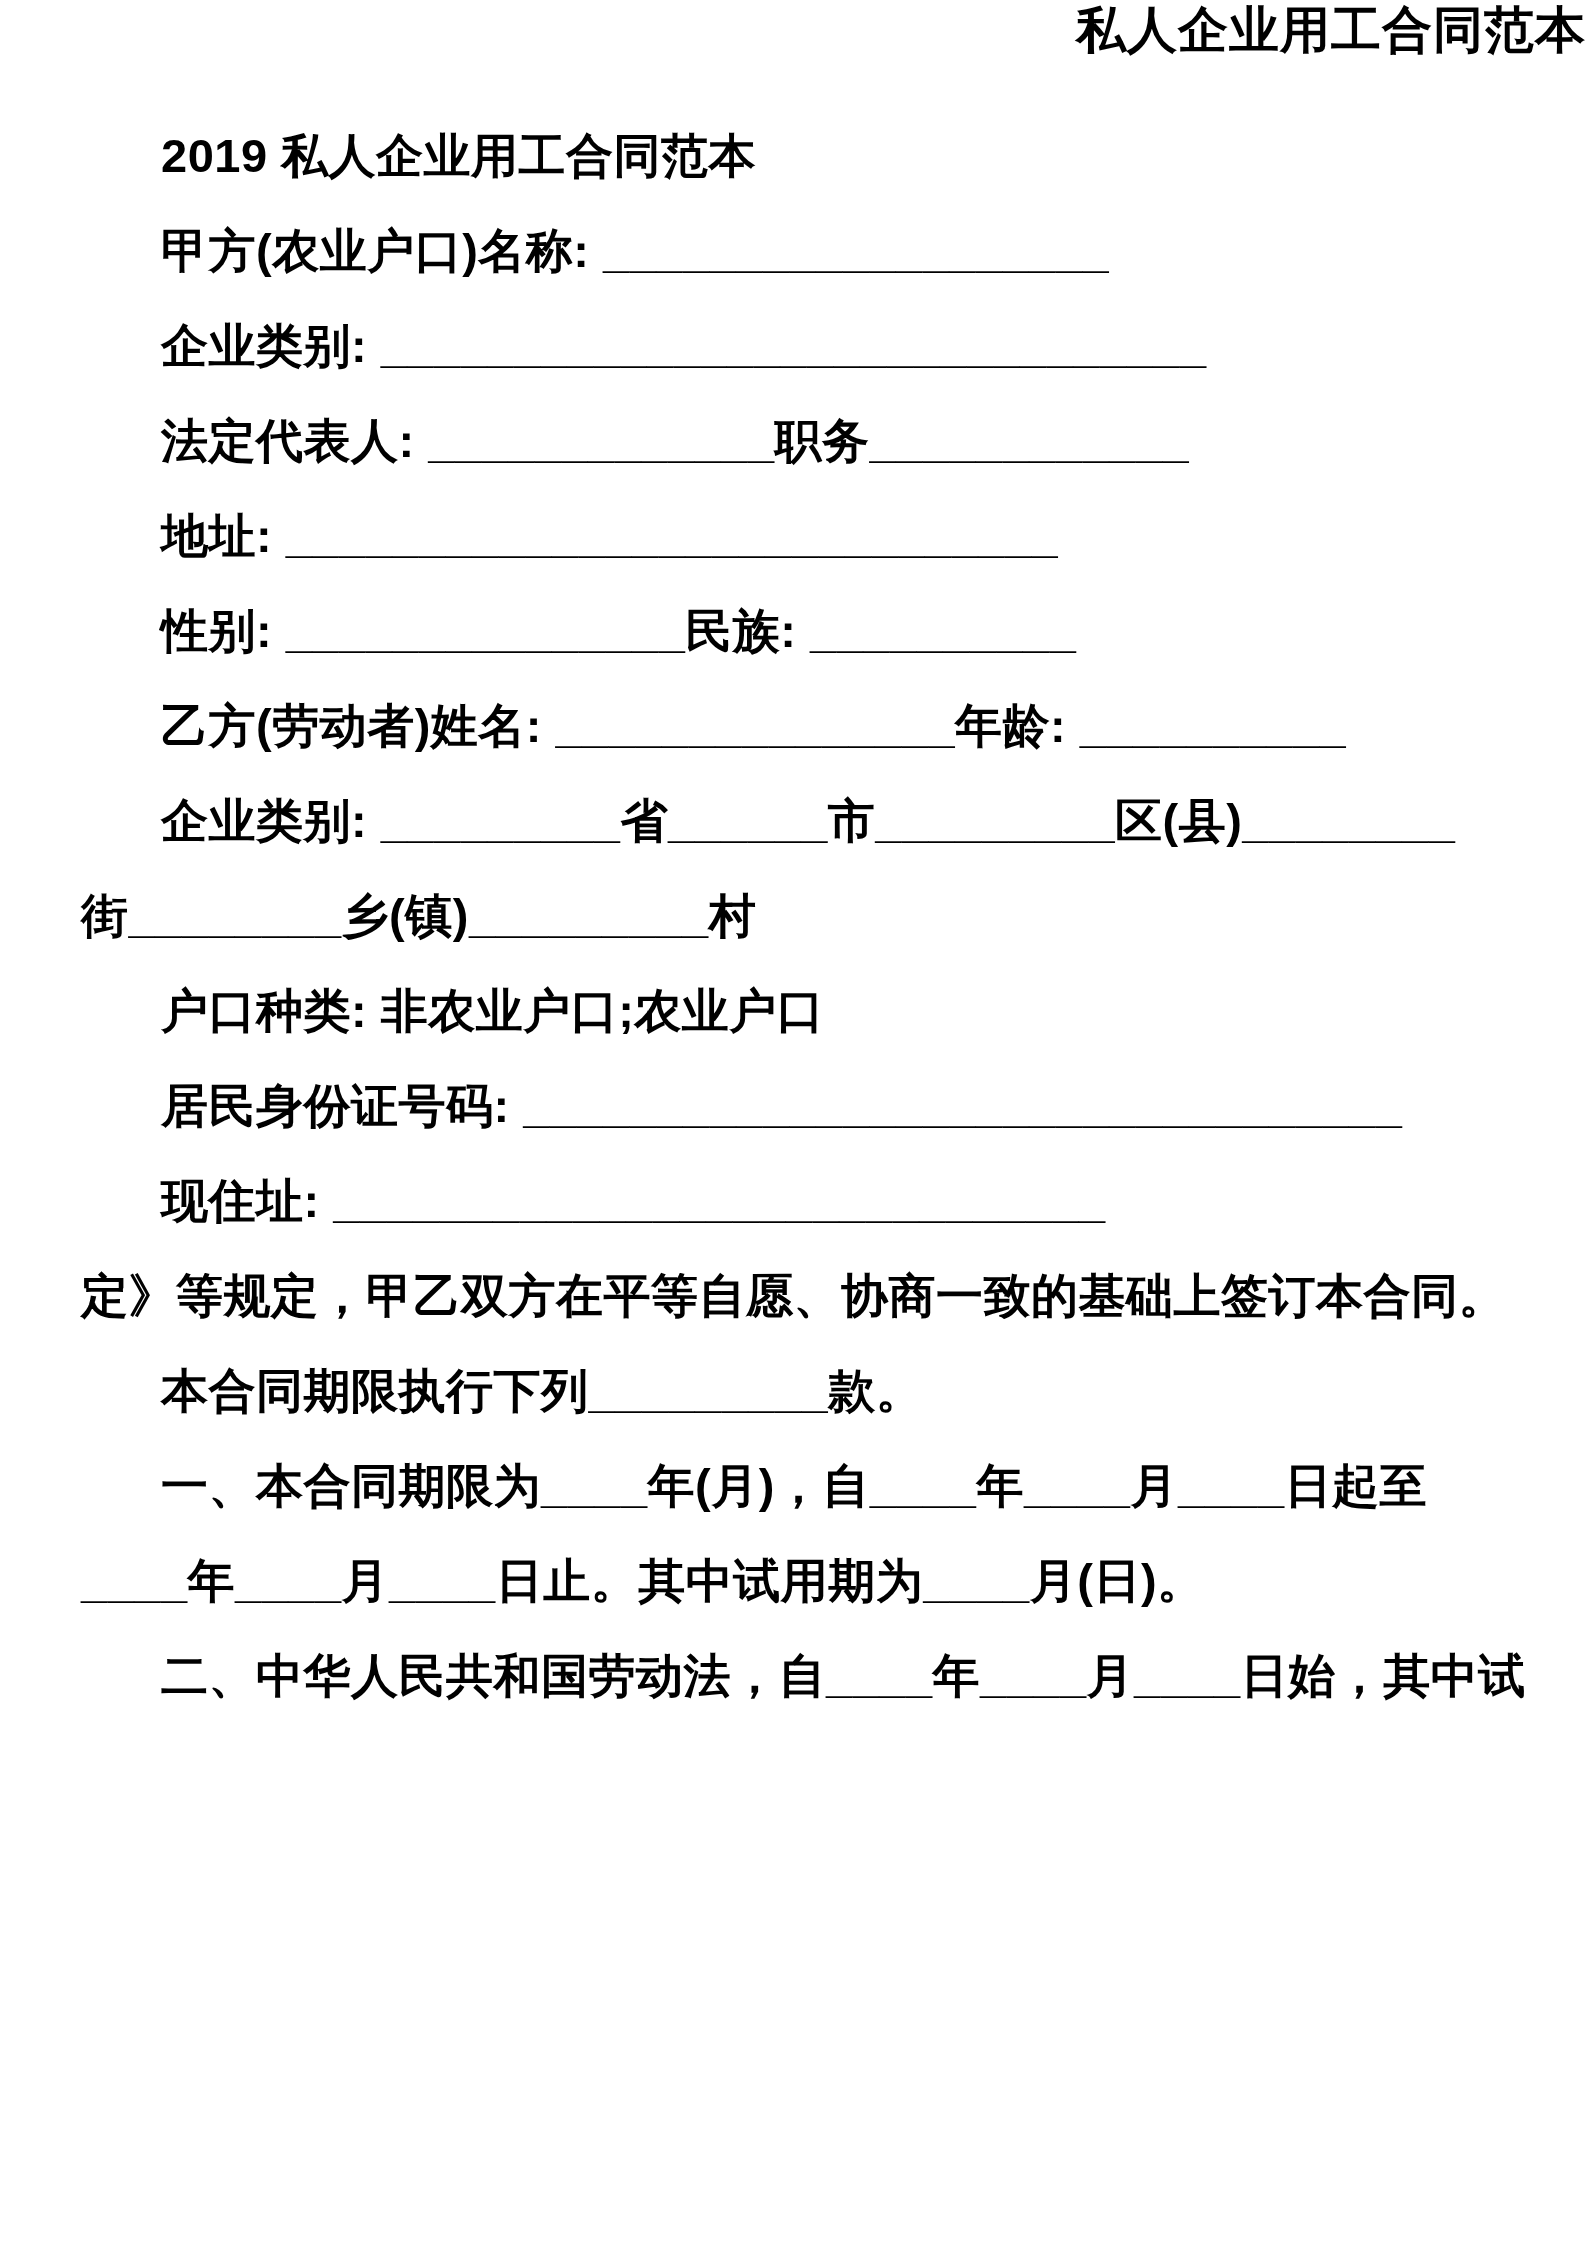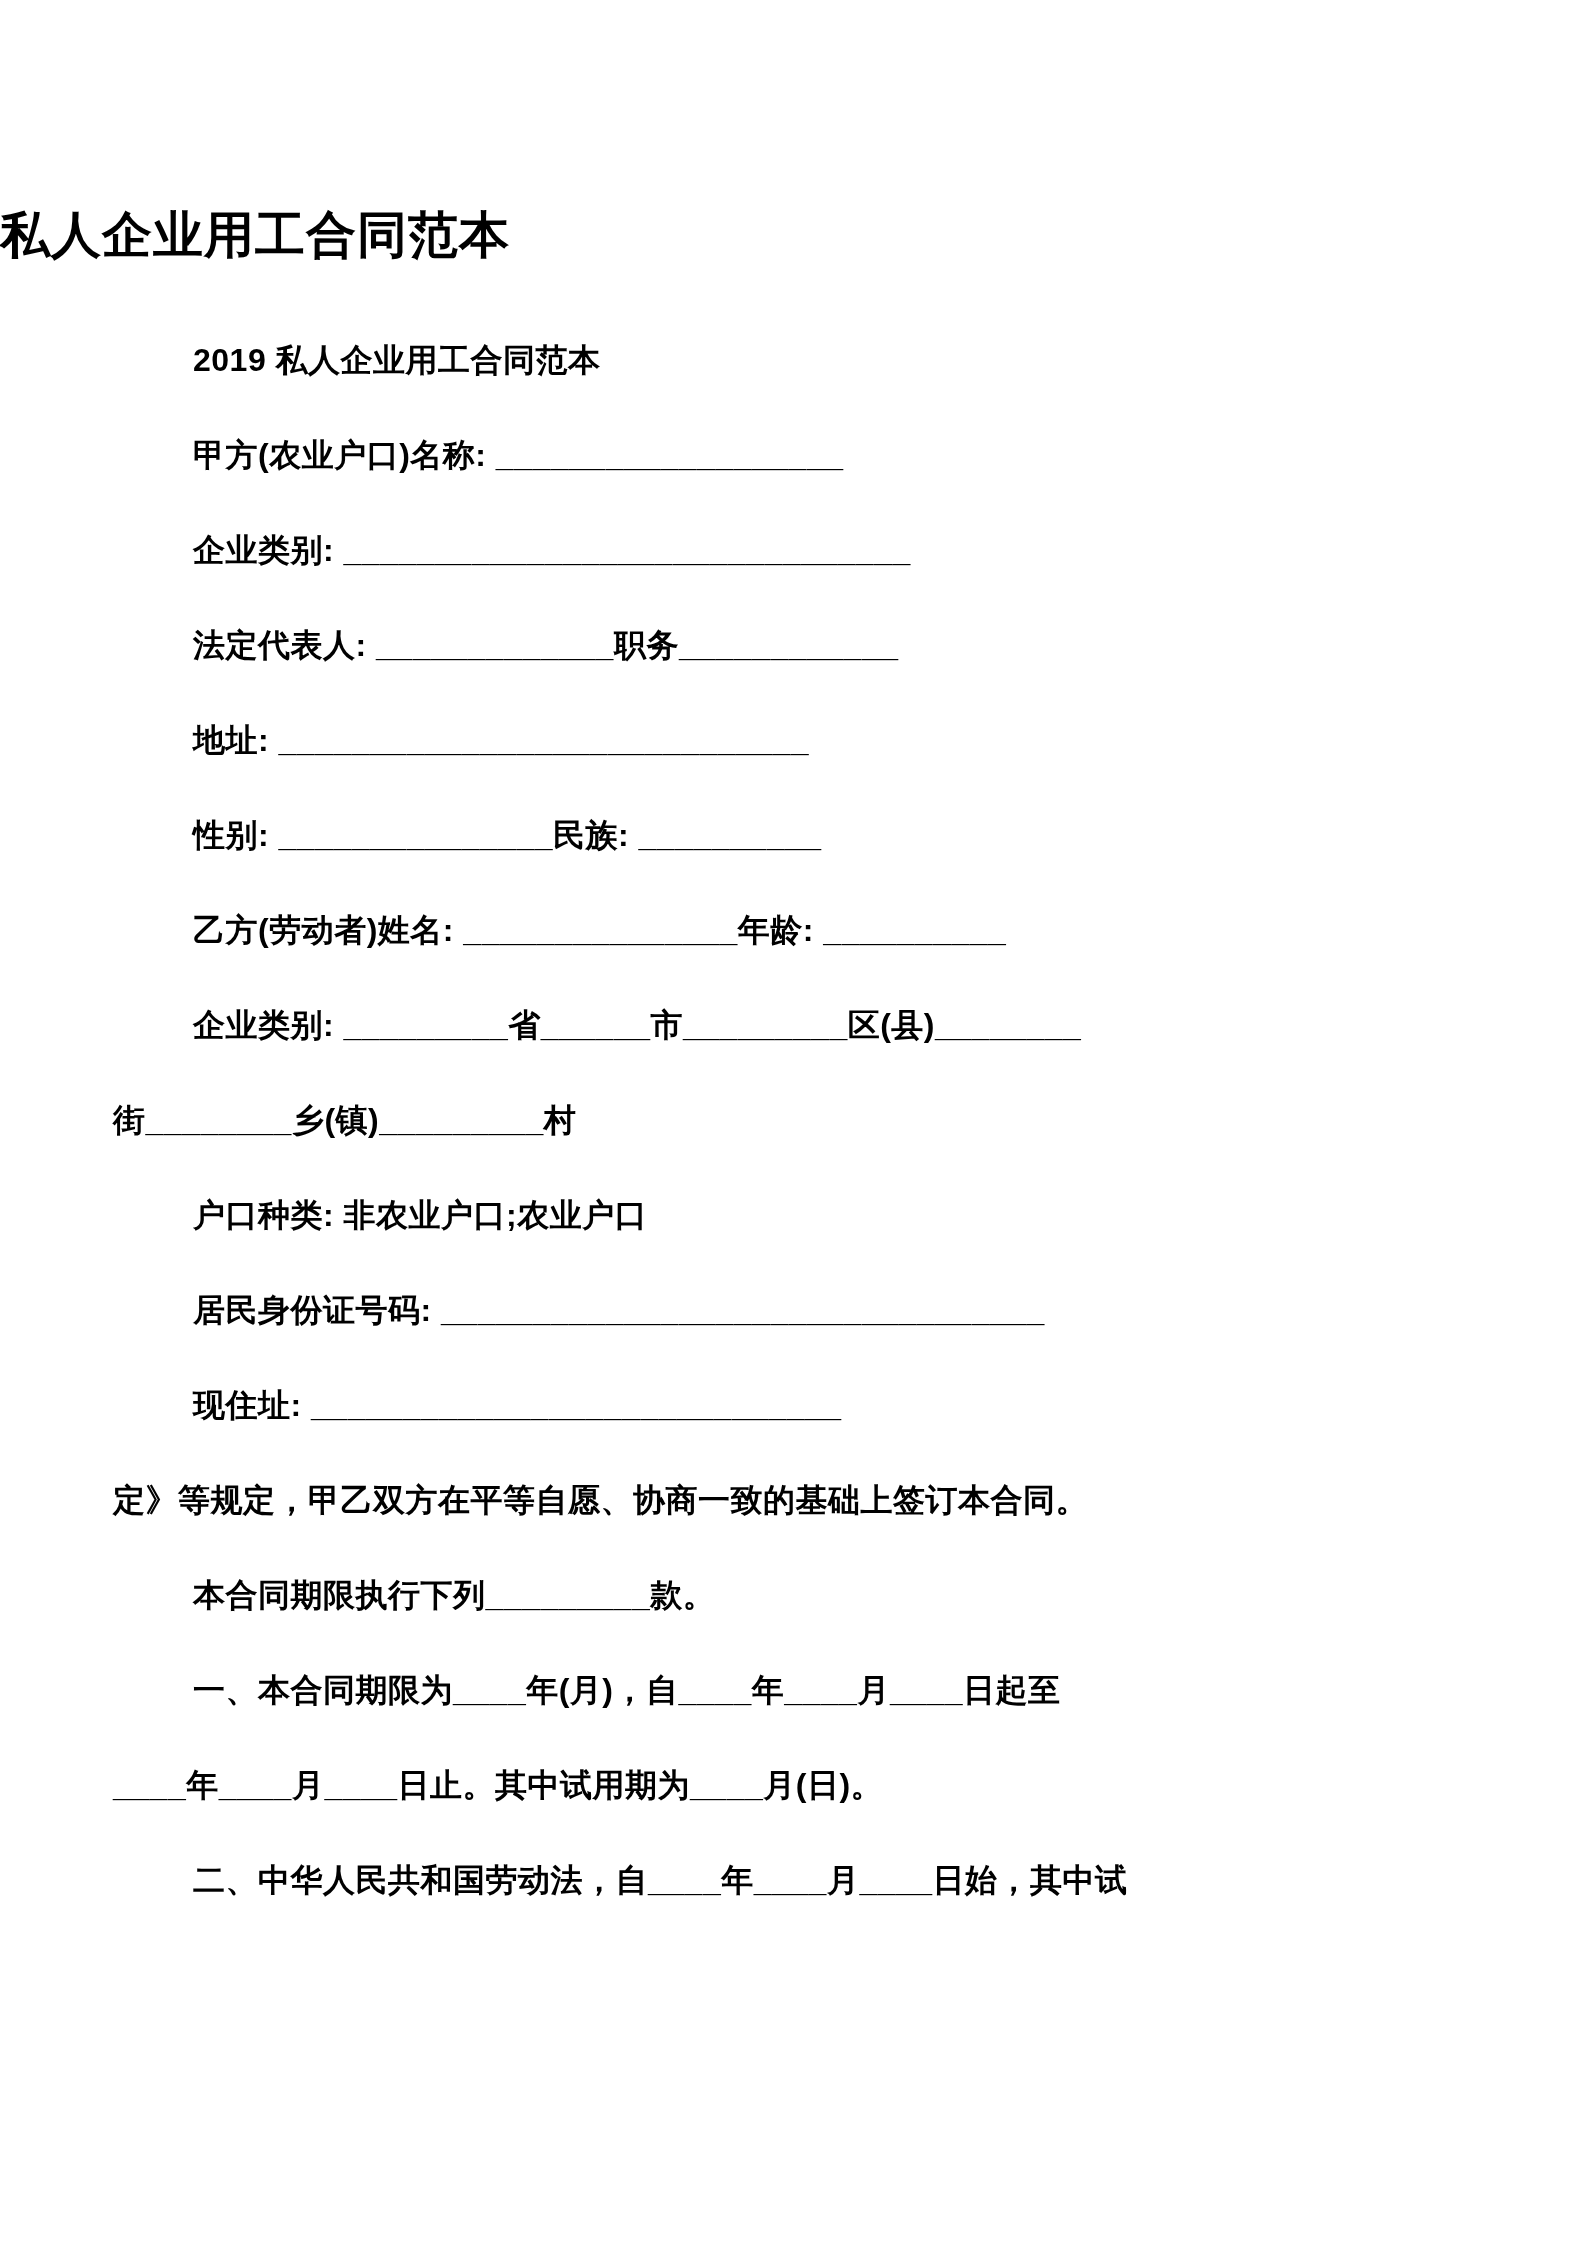--- a/index.html
+++ b/index.html
@@ -9,32 +9,31 @@
     width: 1586px;
     height: 2244px;
     margin: 0 auto;
     background: #ffffff;
     color: #000000;
     font-family: "Liberation Sans", "DejaVu Sans", sans-serif;
     font-weight: bold;
     overflow: hidden;
   }
   .title {
-    margin-top: 205px;
-    text-align: left;
+    text-align: right;
     font-size: 50px;
     font-weight: bold;
     letter-spacing: 1px;
     line-height: 60px;
   }
   .body {
     margin-top: 48px;
-    margin-left: 113px;
+    margin-left: 81px;
     margin-right: 170px;
-    font-size: 32px;
+    font-size: 47px;
     letter-spacing: 0.5px;
   }
   .line {
     height: 95px;
     line-height: 95px;
     white-space: nowrap;
   }
   .indent {
     padding-left: 80px;
   }

